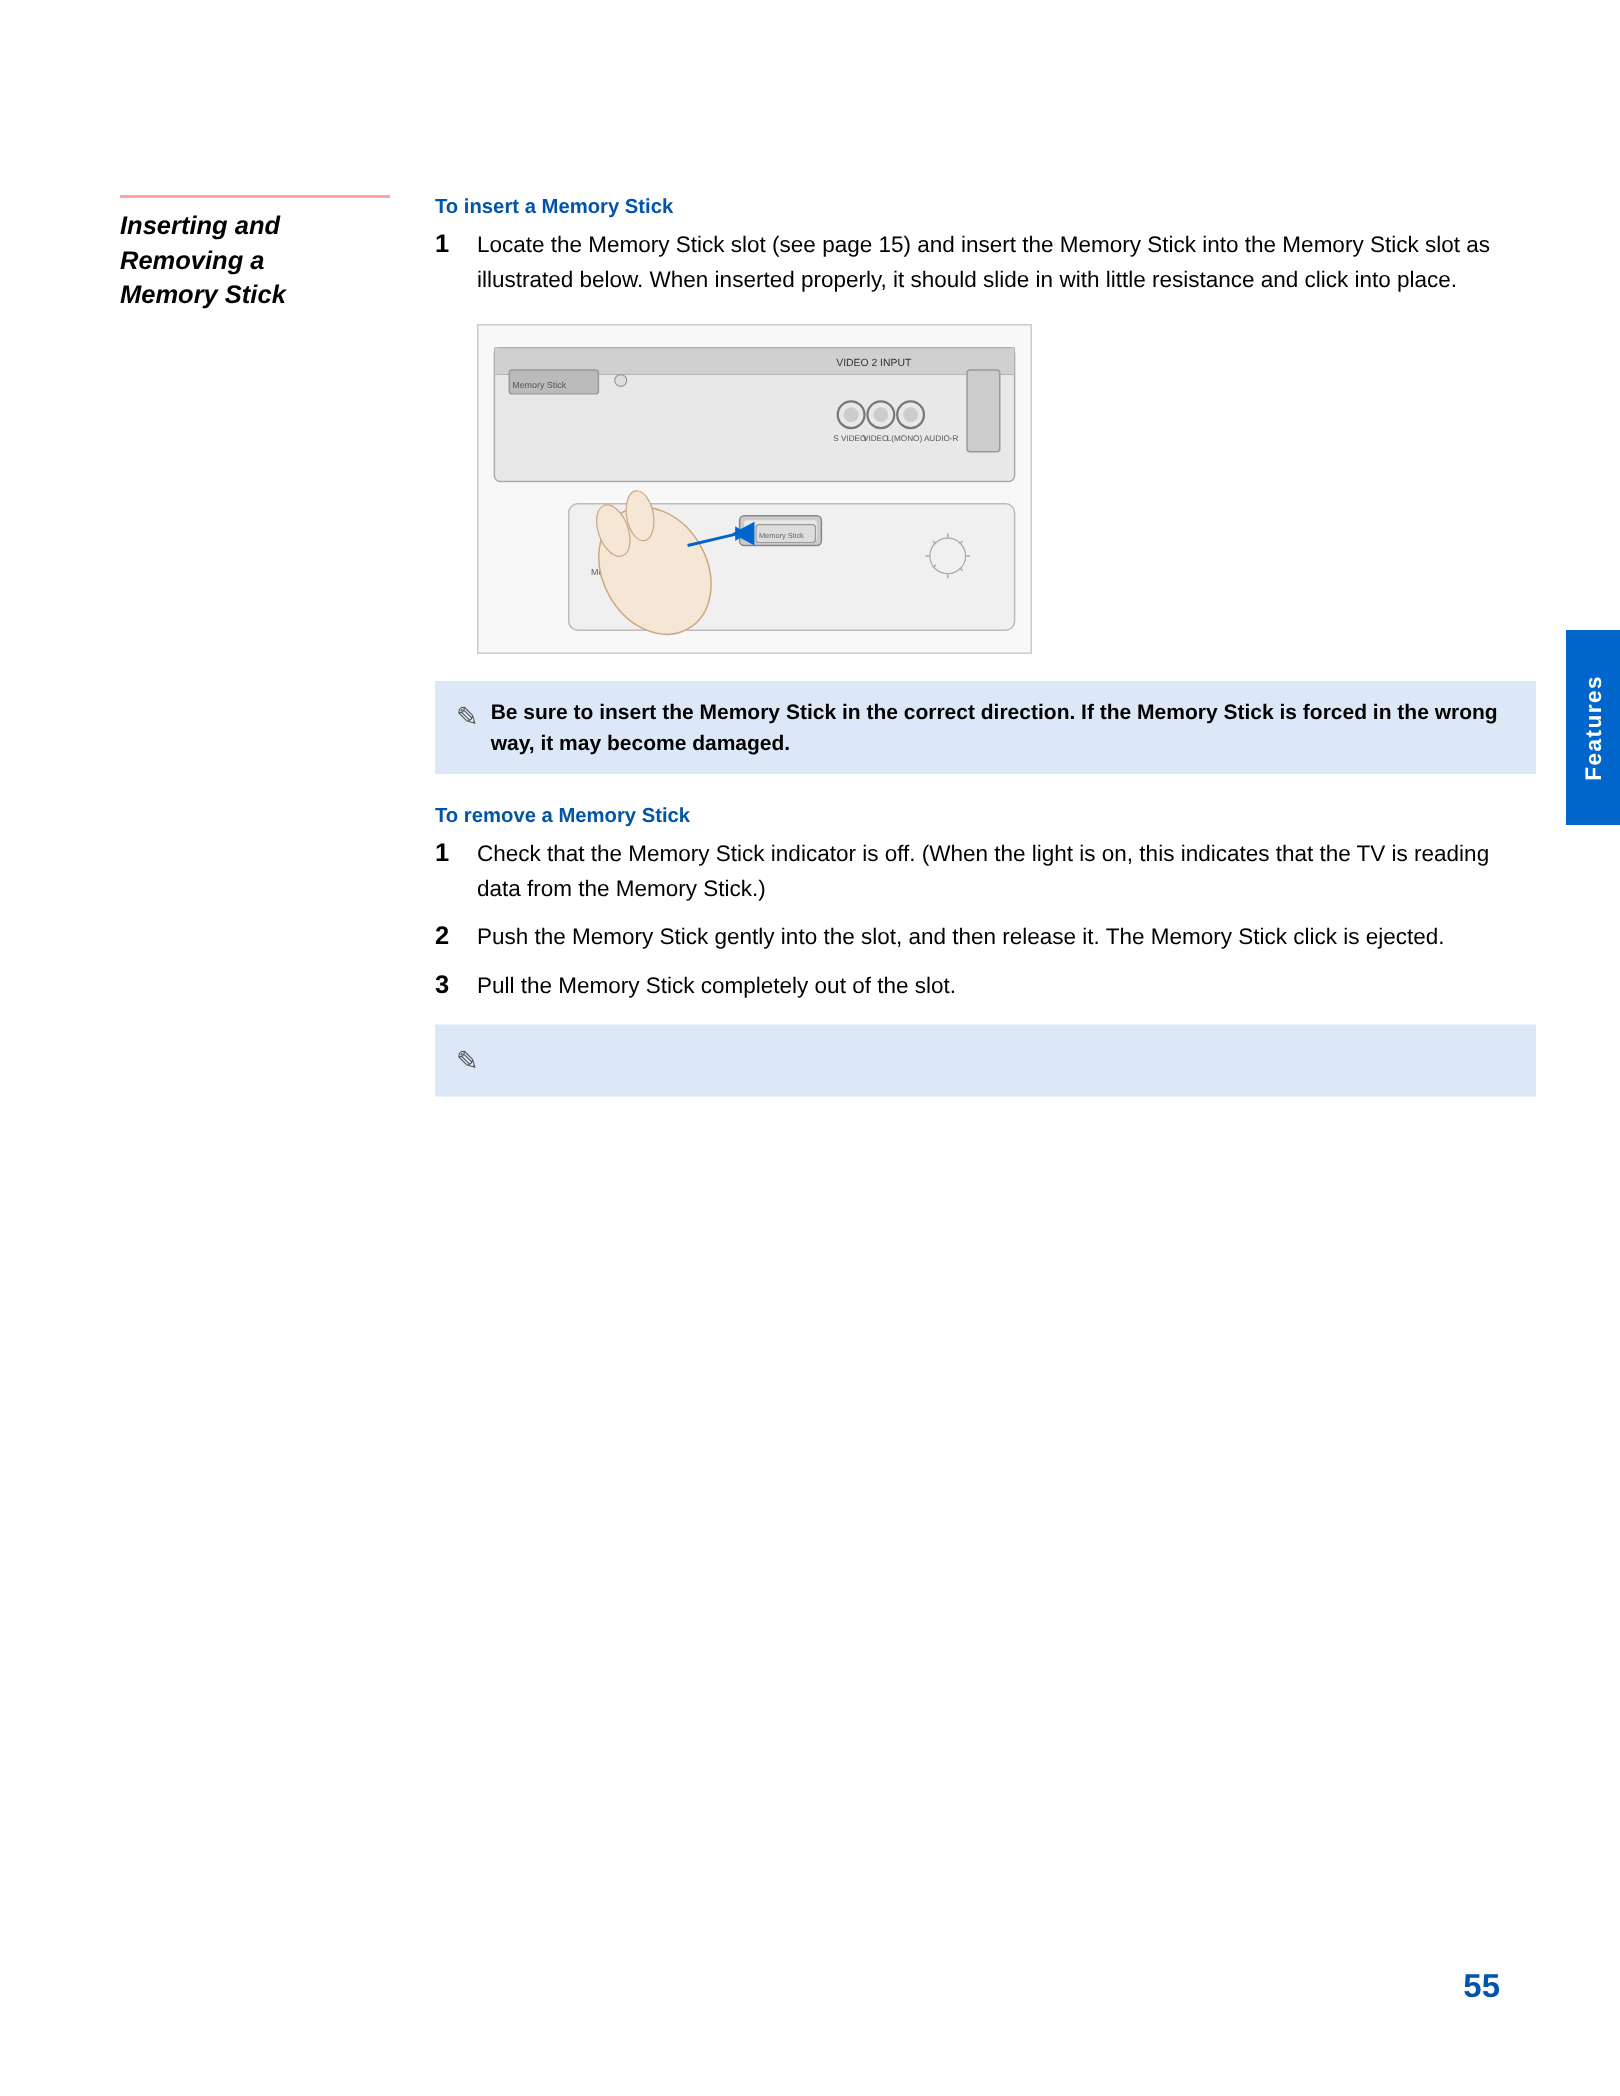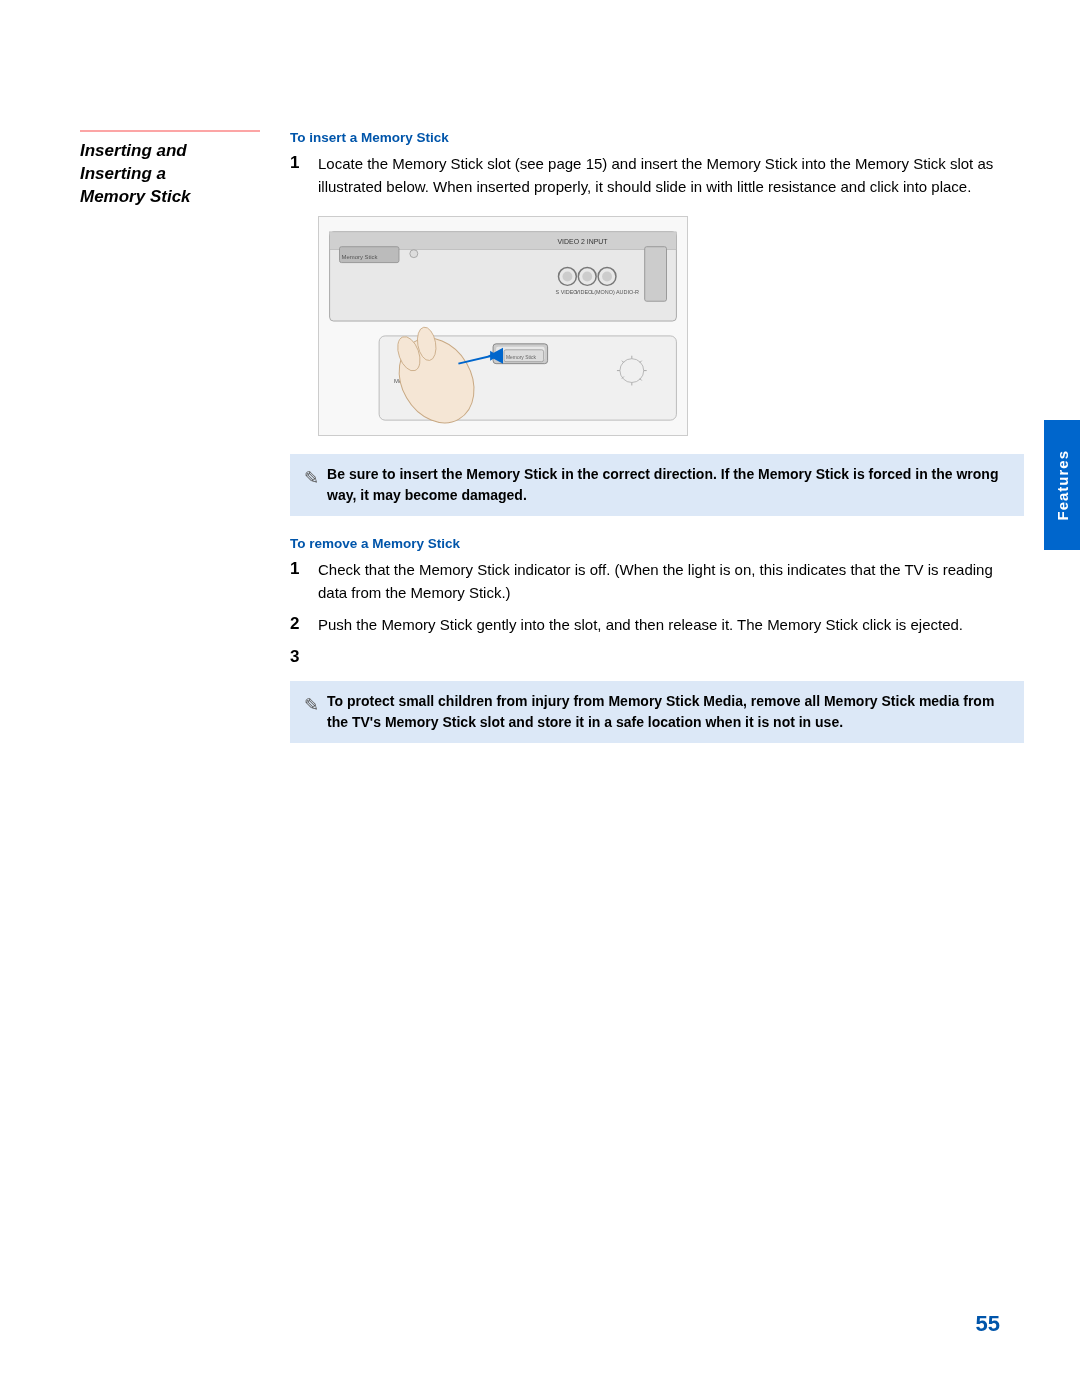--- a/index.html
+++ b/index.html
@@ -165,21 +165,21 @@
   </style>
 </head>
 <body>
 
 <div class="page-container">
 
   <div class="left-column">
     <div class="section-divider">
       <div class="section-title">
         <span>Inserting and</span><br>
-        <span>Inserting a</span><br>
+        <span>Removing a</span><br>
         <span>Memory Stick</span>
       </div>
     </div>
   </div>
 
   <div class="main-content">
 
     <div>
       <div class="subsection-title">To insert a Memory Stick</div>
 
@@ -264,28 +264,26 @@
         <li class="step-item">
           <span class="step-number">1</span>
           <span class="step-text">Check that the Memory Stick indicator is off. (When the light is on, this indicates that the TV is reading data from the Memory Stick.)</span>
         </li>
         <li class="step-item">
           <span class="step-number">2</span>
           <span class="step-text">Push the Memory Stick gently into the slot, and then release it. The Memory Stick click is ejected.</span>
         </li>
         <li class="step-item">
           <span class="step-number">3</span>
+          <span class="step-text">Pull the Memory Stick completely out of the slot.</span>
         </li>
       </ol>
 
       <div class="note-box">
         <span class="note-icon">✎</span>
-        <span class="note-text">
-          <strong>To protect small children from injury from Memory Stick Media, remove all Memory Stick media from the TV's Memory Stick slot and store it in a safe location when it is not in use.</strong>
-        </span>
       </div>
     </div>
 
   </div>
 
   <div class="features-tab-container">
     <span class="features-tab-text">Features</span>
   </div>
 </div>
 

